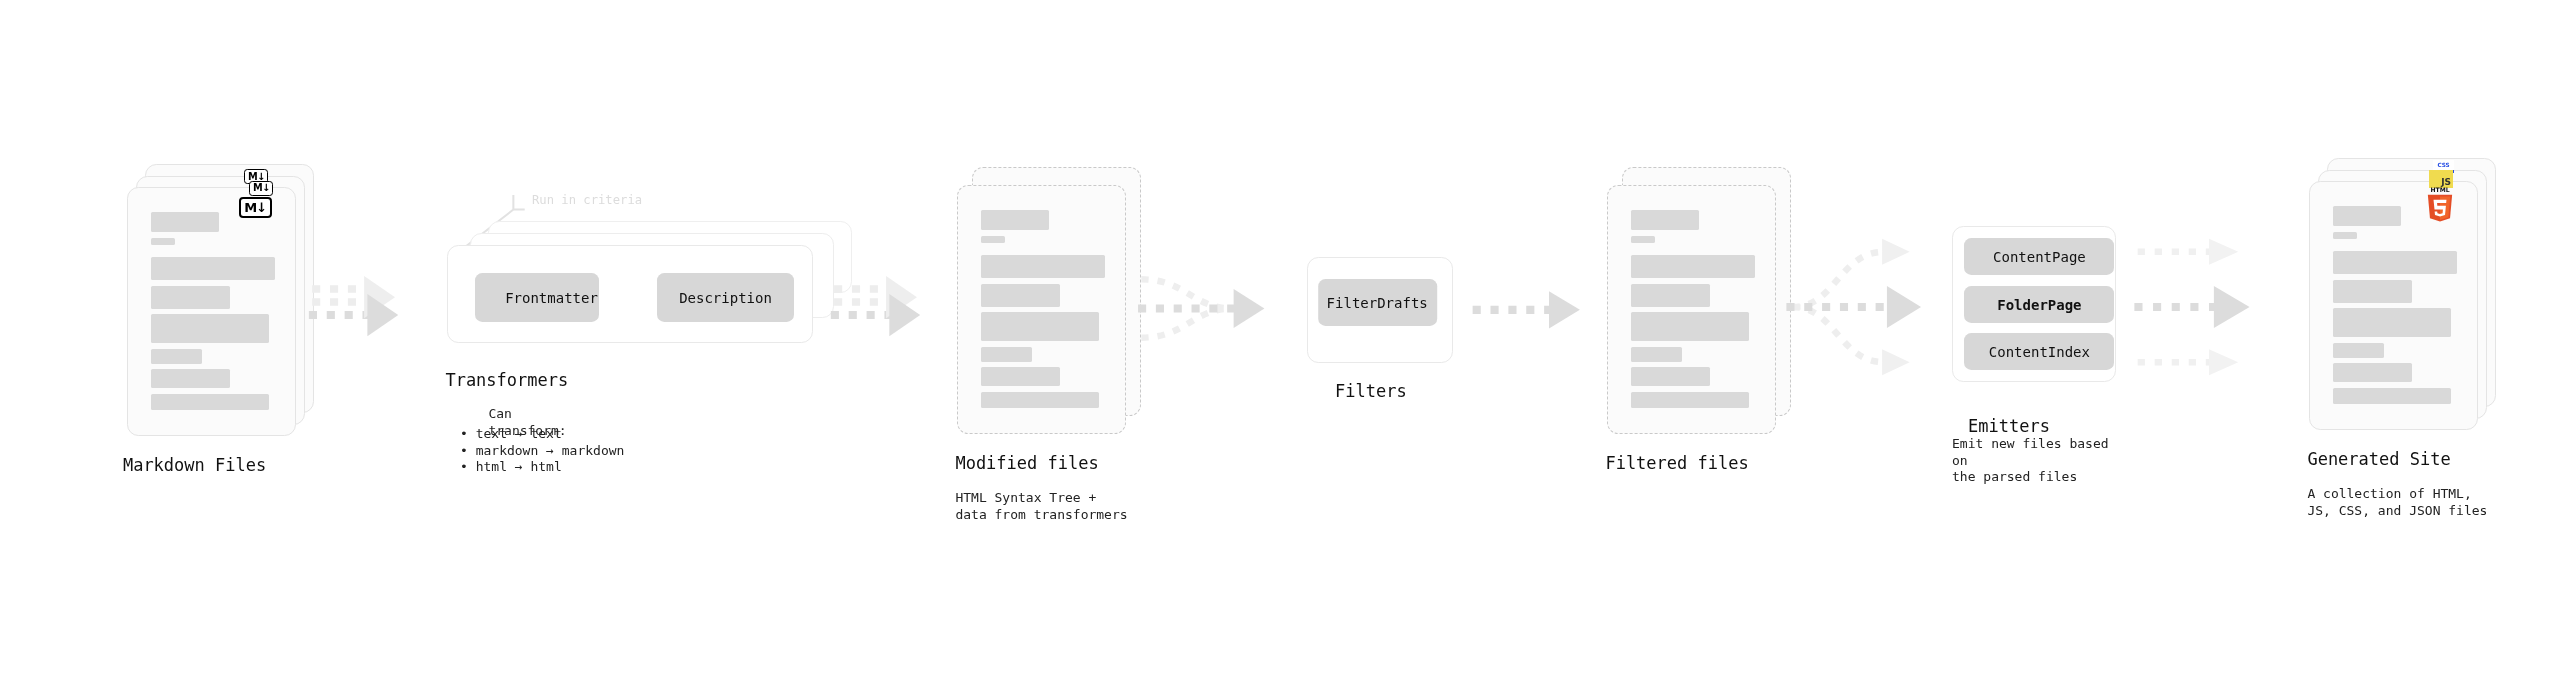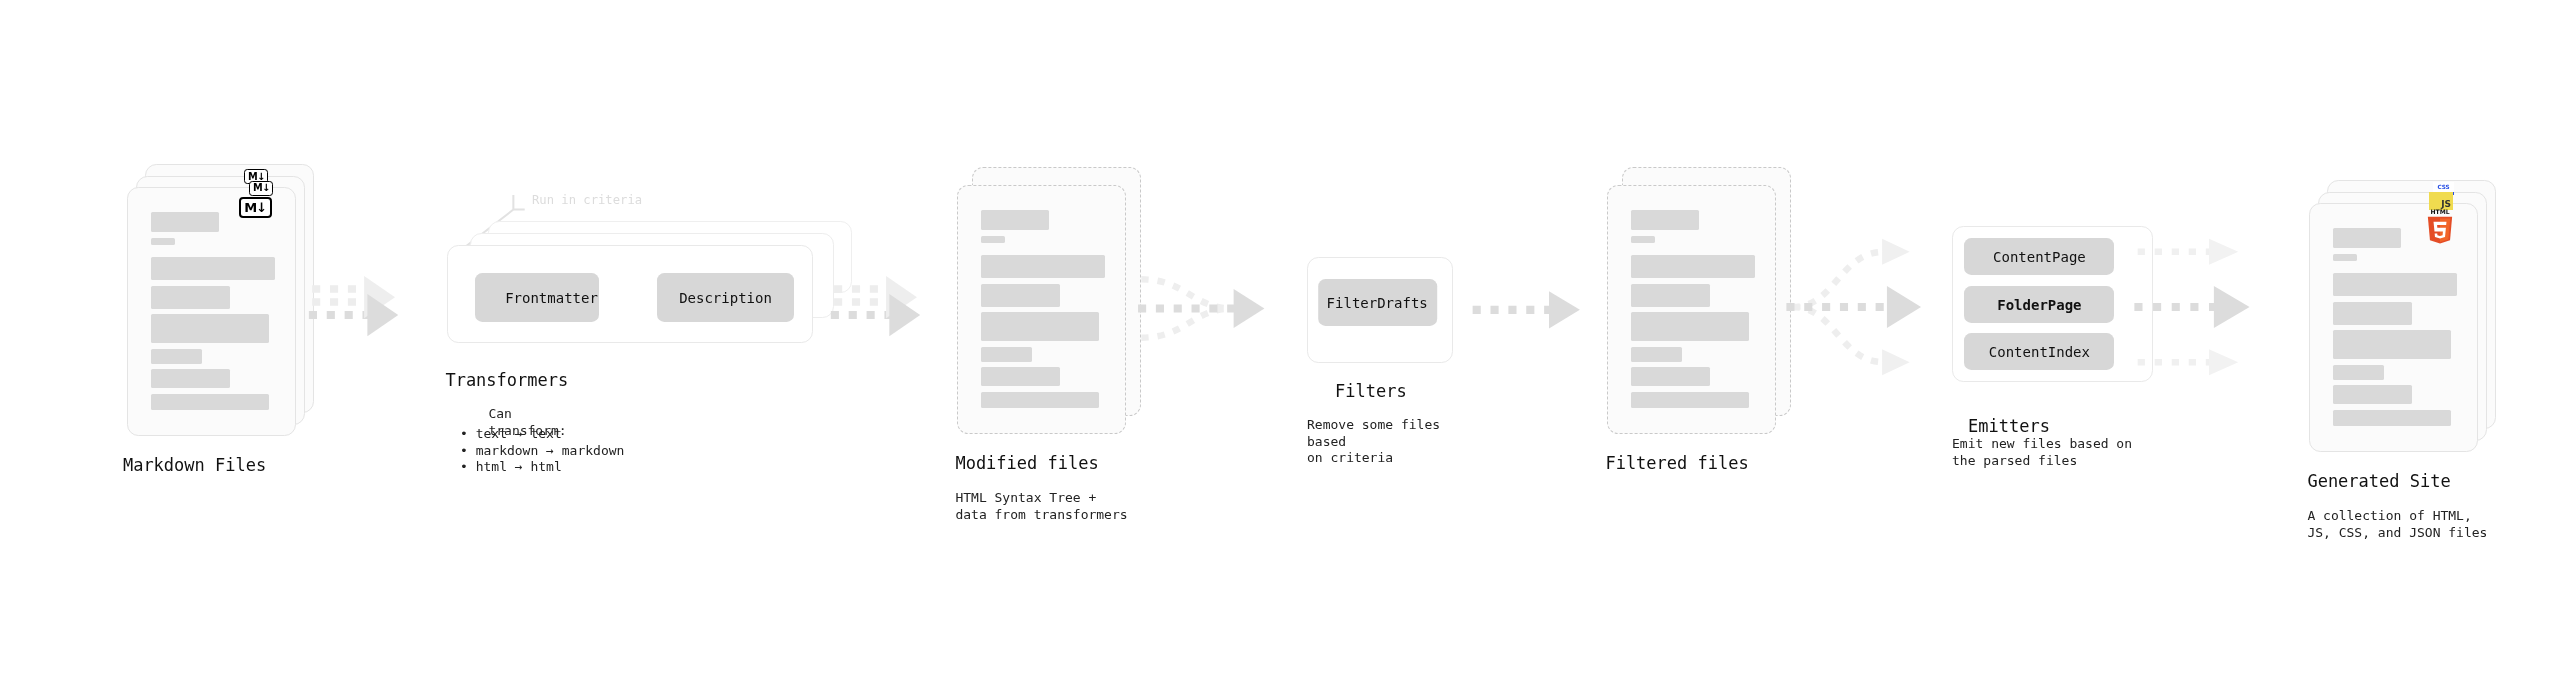--- a/index.html
+++ b/index.html
@@ -225,22 +225,20 @@
       <path d="M0,50 L122,50"></path>
     </g>
     <polygon points="118,26 156,50 118,74" fill="#dcdcdc"></polygon>
   </svg>
 
   <div class="node" style="left:1307px; top:257px;">
     <div class="group" style="left:0; top:0; width:146px; height:106px; position:relative;">
       <div class="chip" style="left:19.5px; top:21px; width:119px; height:47px; transform:translateX(-9.8px);">FilterDrafts</div>
     </div>
     <div class="title" style="position:absolute; left:0px; top:124px;margin-left:28px;">Filters</div>
-    <div class="desc" style="position:absolute; left:0px; top:160px;">Remove some files based
-on criteria</div>
   </div>
 
   <svg style="left:1471px; top:291px; width:130px; height:49px;" viewBox="0 0 160 60" width="130" height="49">
     <g fill="none" stroke="#dcdcdc" stroke-width="10" stroke-dasharray="10 12">
       <path d="M2,23 L98,23"></path>
     </g>
     <polygon points="96,0 134,23 96,46" fill="#dcdcdc"></polygon>
   </svg>
 
   <div class="node" style="left:1607px; top:185px;">
@@ -267,21 +265,21 @@
     </g>
     <g fill="none" stroke="#dcdcdc" stroke-width="10" stroke-dasharray="10 12">
       <path d="M0,90 L128,90"></path>
     </g>
     <polygon points="118,6 152,22 118,38" fill="#f0f0f0"></polygon>
     <polygon points="124,64 166,90 124,116" fill="#dcdcdc"></polygon>
     <polygon points="118,142 152,158 118,174" fill="#f0f0f0"></polygon>
   </svg>
 
   <div class="node" style="left:1952px; top:226px;">
-    <div class="group" style="left:0; top:0; width:201px; height:156px; position:relative;">
+    <div class="group" style="left:0; top:0; width:164px; height:156px; position:relative;">
       <div class="chip" style="left:11.4px; top:11.4px;  width:150px; height:37px;">ContentPage</div>
       <div class="chip" style="left:11.4px; top:59px;  width:150px; height:37px;font-weight:bold;">FolderPage</div>
       <div class="chip" style="left:11.4px; top:106px; width:150px; height:37px;">ContentIndex</div>
     </div>
     <div class="title" style="position:absolute; left:16px; top:174px;margin-top:16px;">Emitters</div>
     <div class="desc" style="position:absolute; left:0px; top:210px;">Emit new files based on
 the parsed files</div>
   </div>
 
   <svg style="left:2134px; top:234px; width:163px; height:146px;" viewBox="0 0 200 180" width="163" height="146">
@@ -294,21 +292,21 @@
       <path d="M0,90 L102,90"></path>
     </g>
     <polygon points="98,64 142,90 98,116" fill="#dcdcdc"></polygon>
 
     <g fill="none" stroke="#f0f0f0" stroke-width="8" stroke-dasharray="9 12">
       <path d="M4,158 L96,158"></path>
     </g>
     <polygon points="92,142 128,158 92,174" fill="#f2f2f2"></polygon>
   </svg>
 
-  <div class="node" style="left:2309px; top:203px;text-decoration:underline;">
+  <div class="node" style="left:2309px; top:181px;text-decoration:underline;">
     <div class="doc-stack" style="width:187px;height:252px;">
 
       <div class="doc back2"></div>
       <div class="badge css-badge" style="left:124px; top:-21px; z-index:4;">
         <div class="t">CSS</div>
         <div class="bar"></div>
       </div>
 
       <div class="doc back1"></div>
       <div class="badge js-badge" style="left:120px; top:-11.4px; z-index:4;">JS</div>

